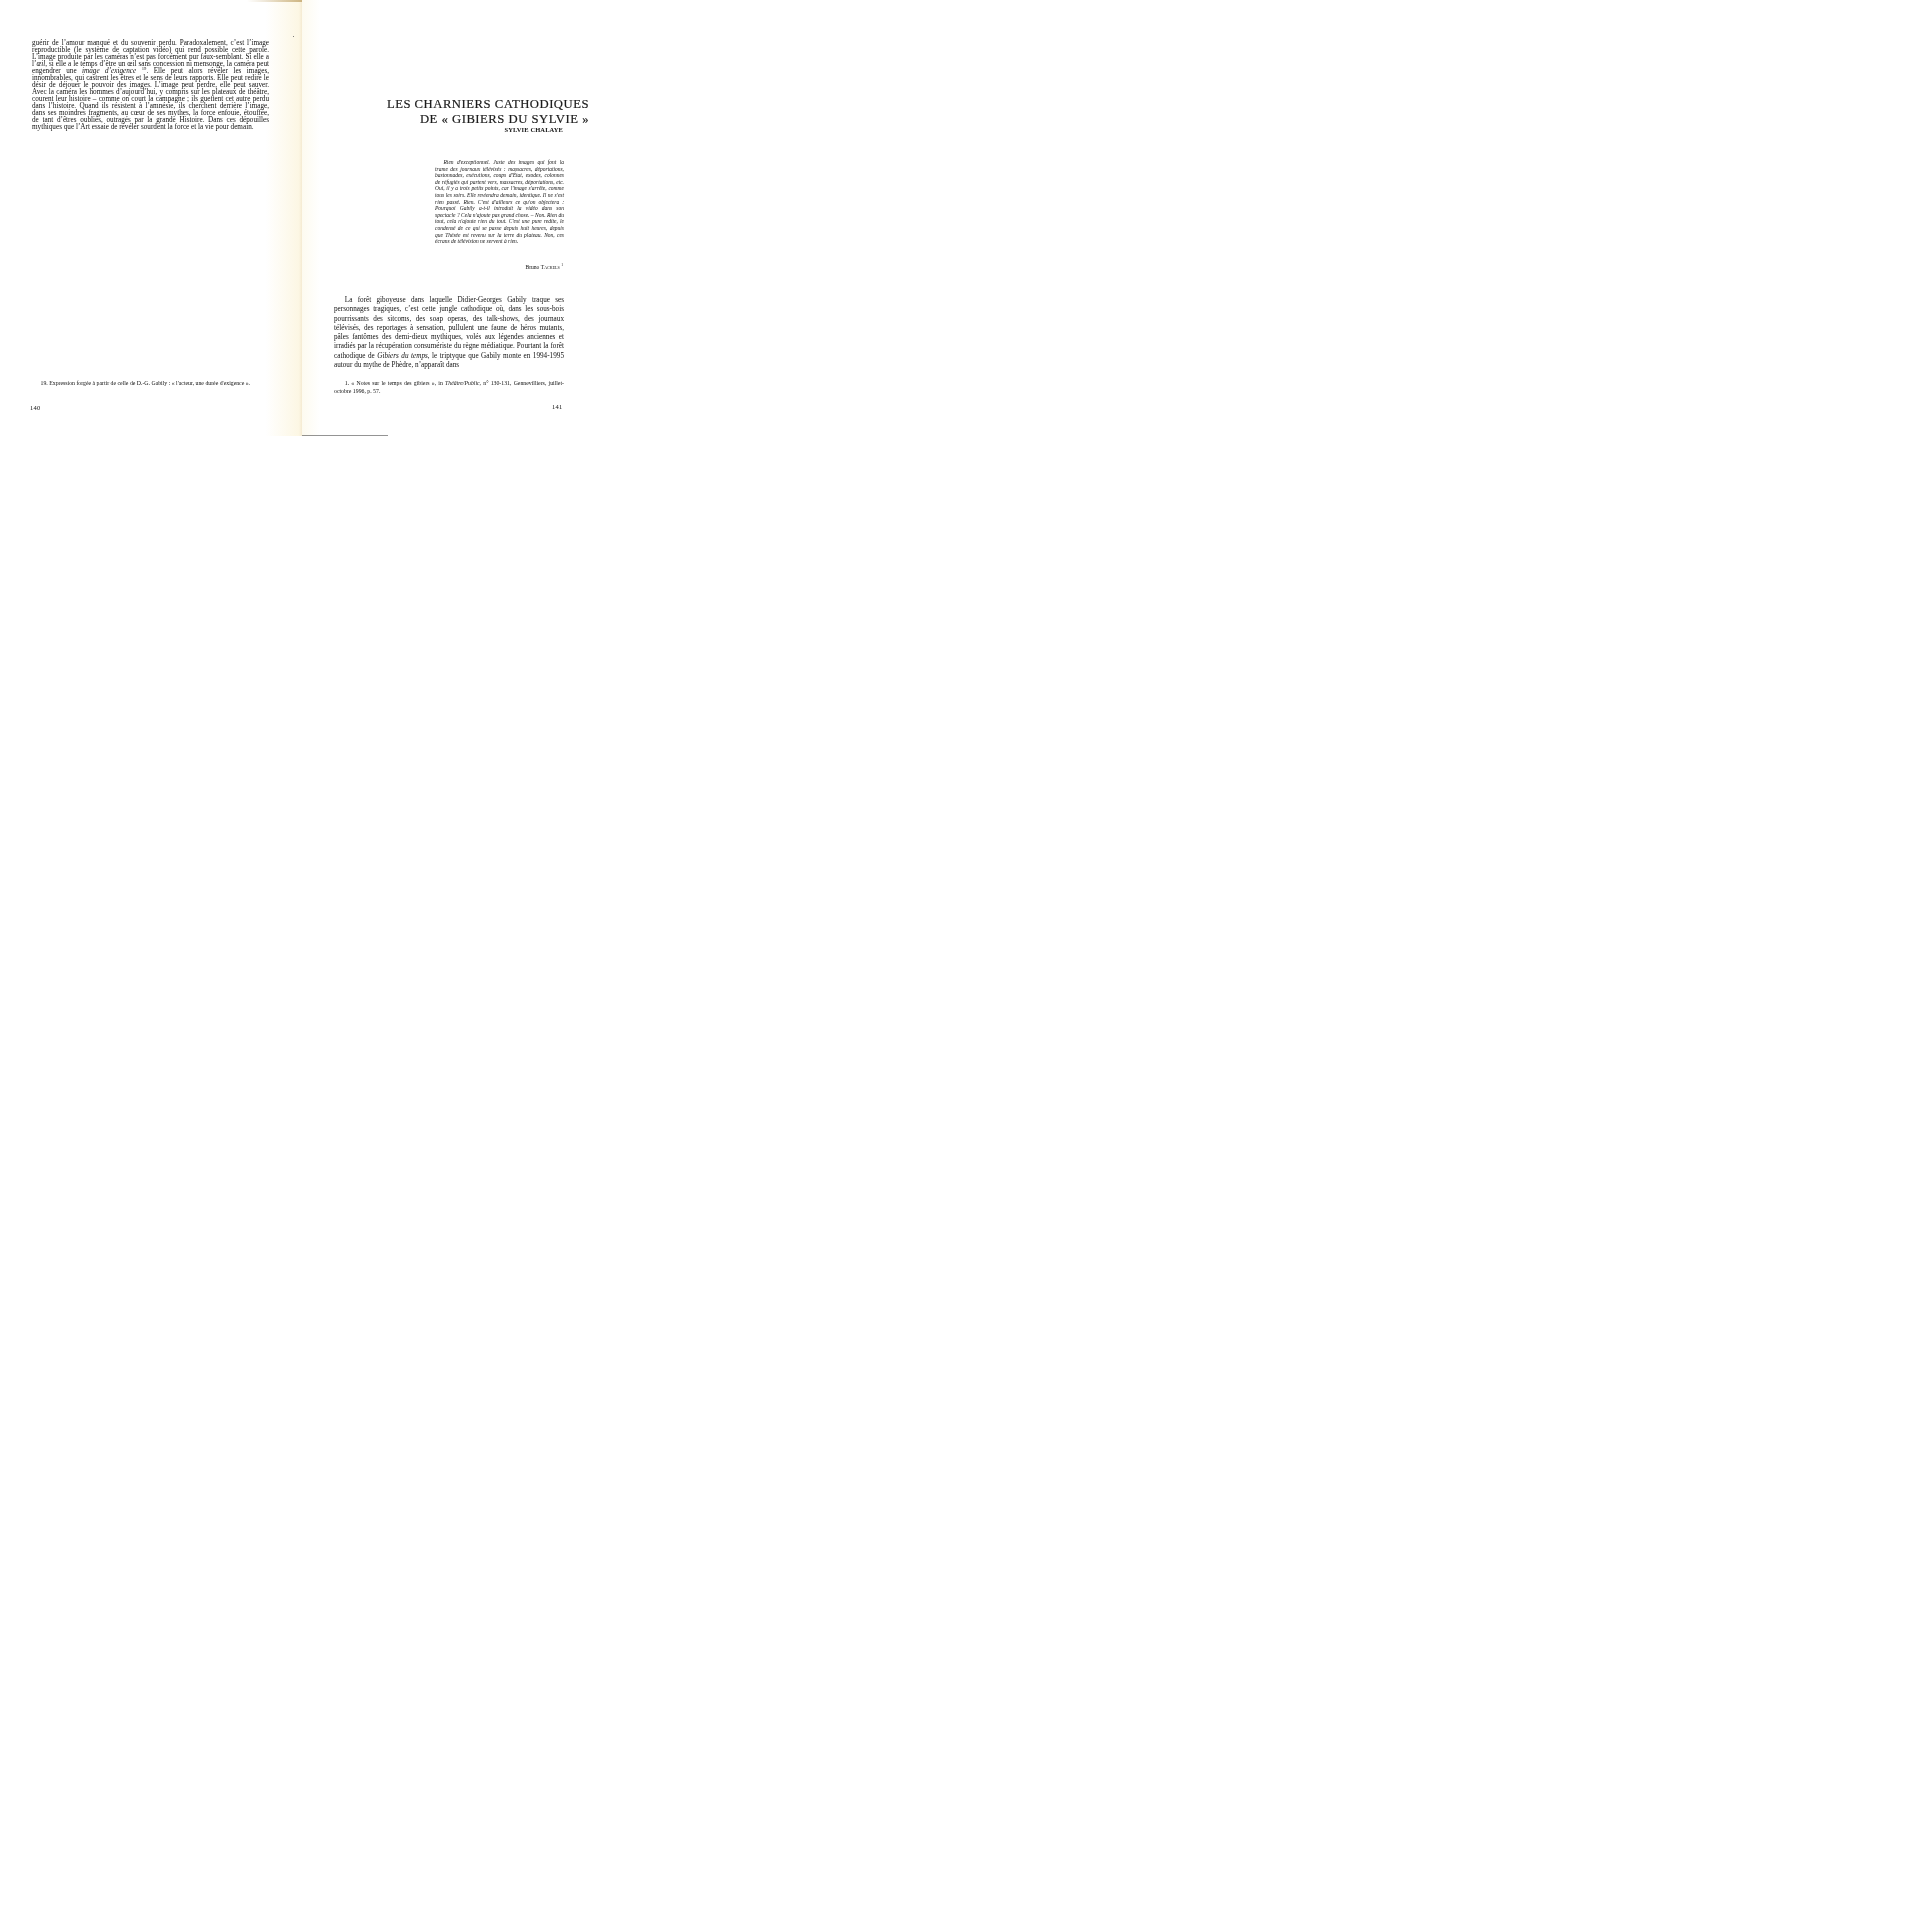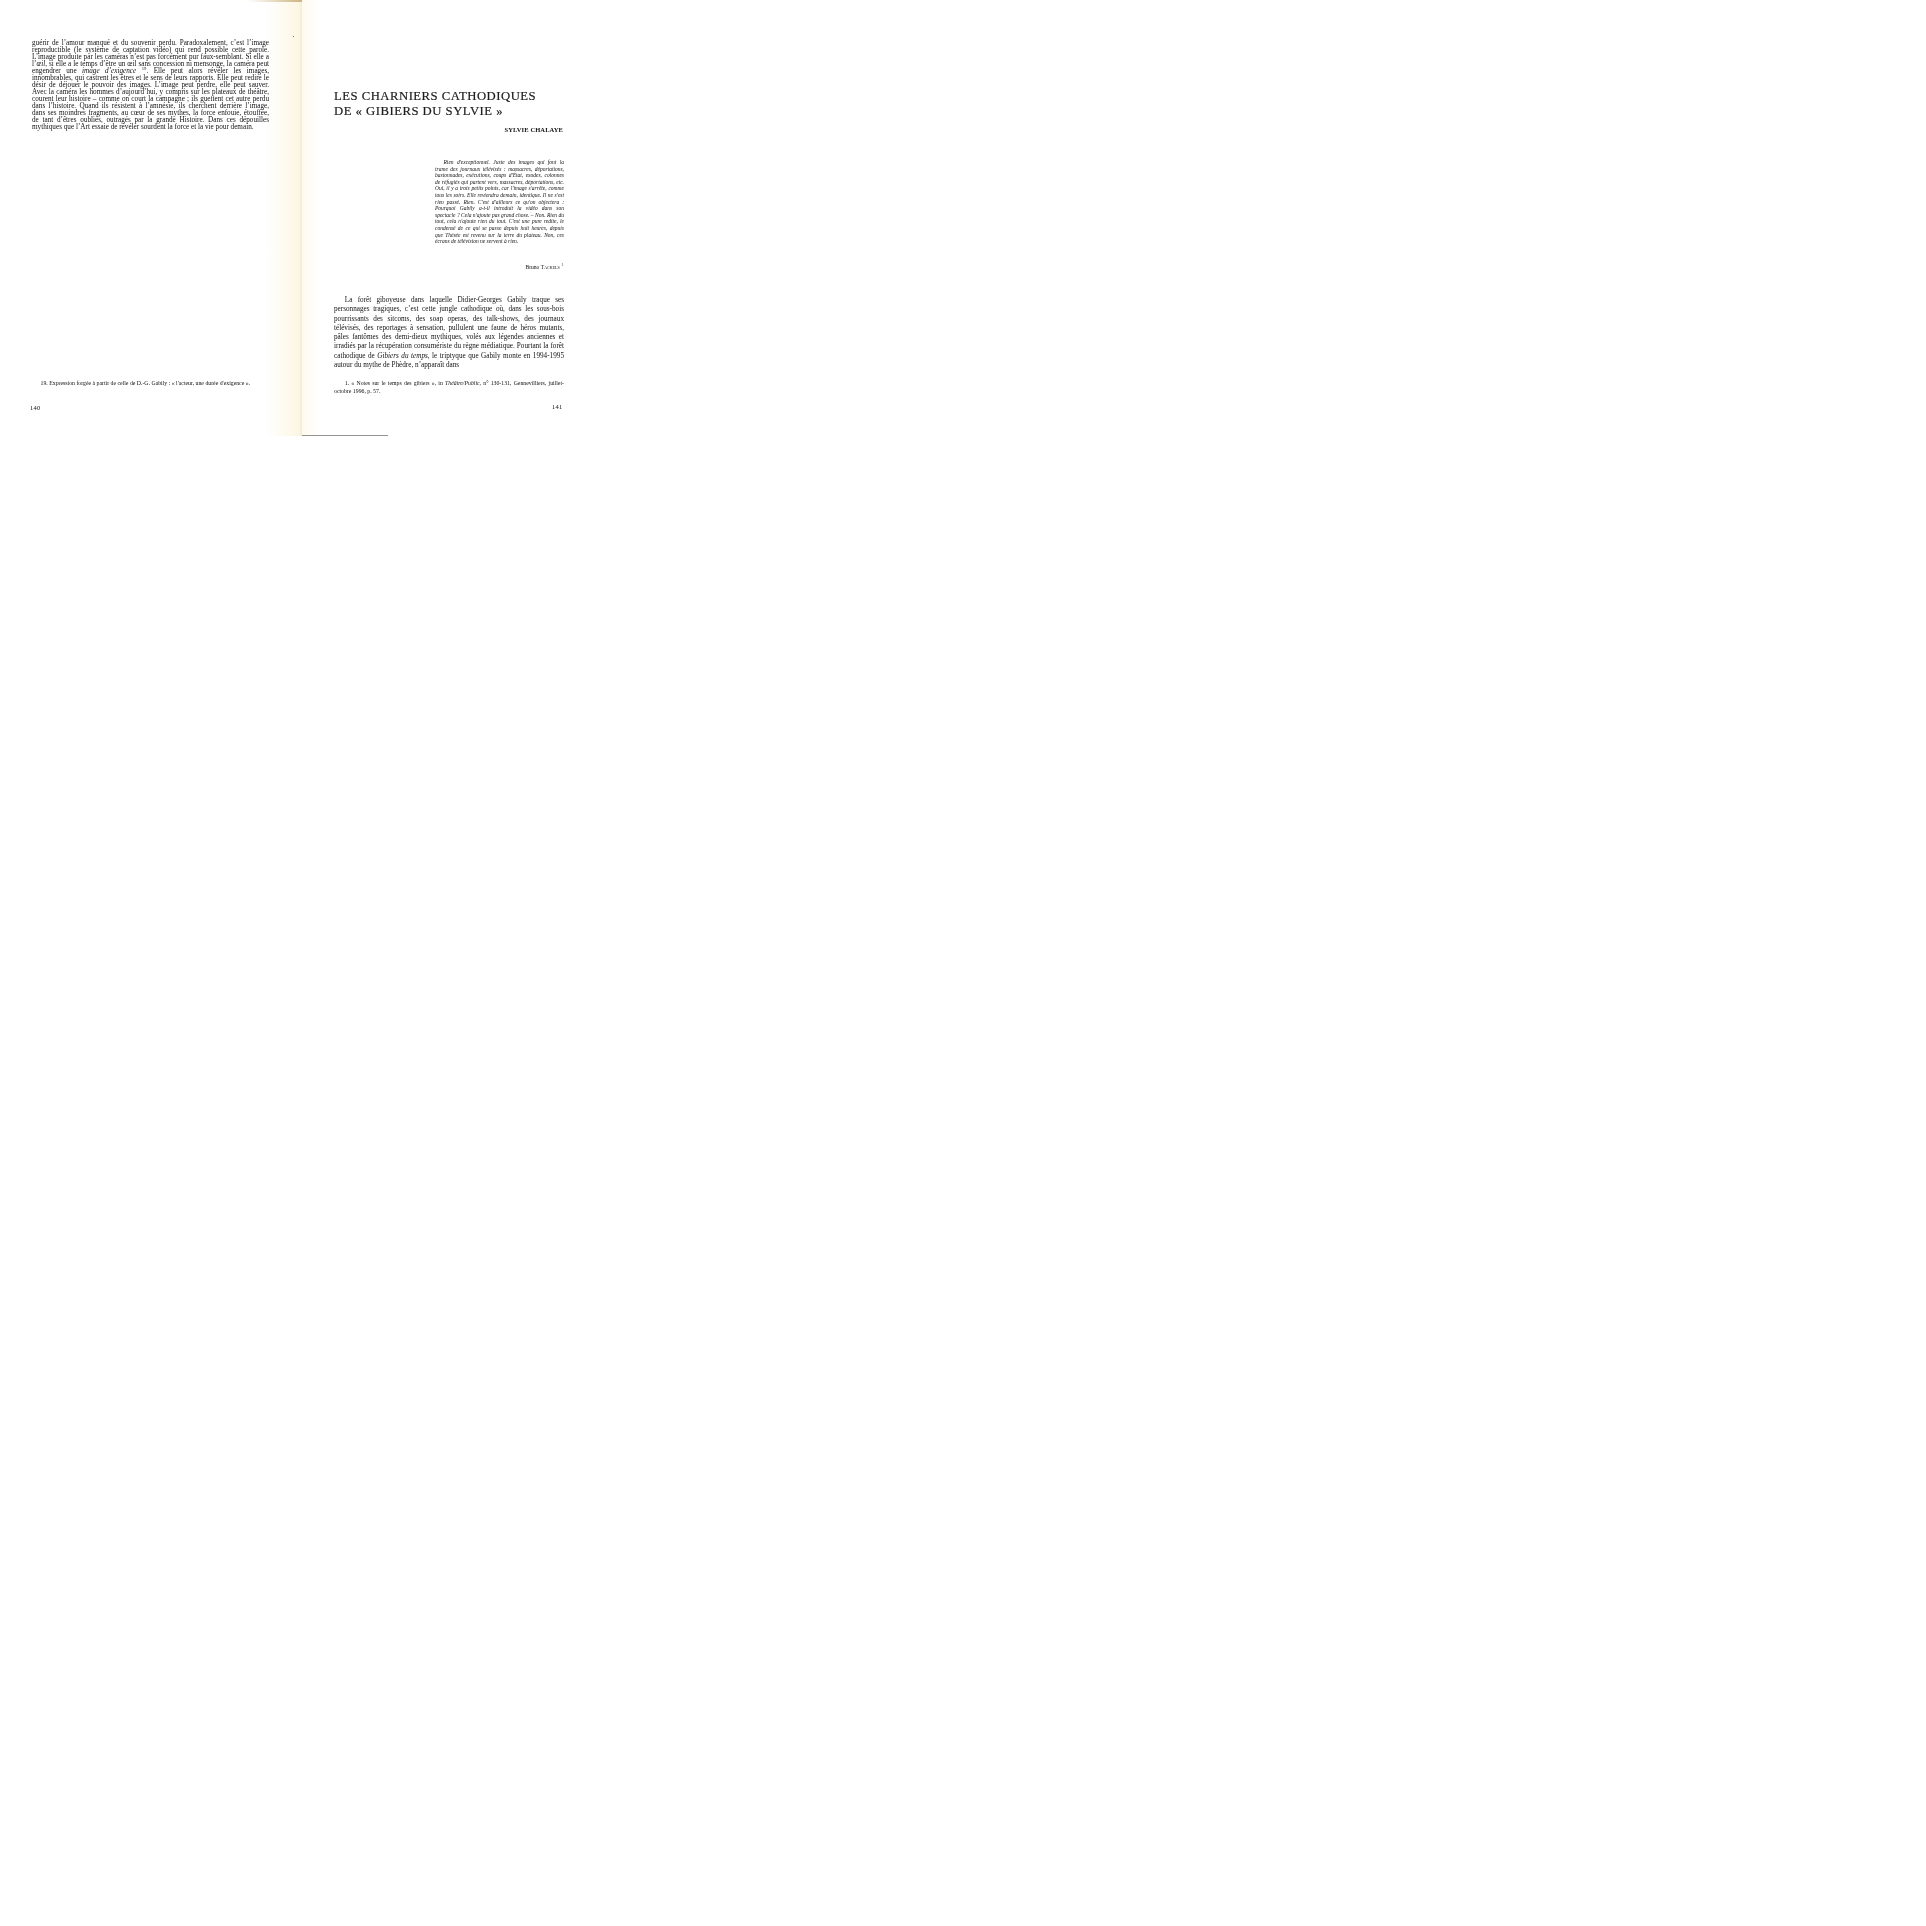--- a/index.html
+++ b/index.html
@@ -21,23 +21,23 @@
   .left-body { position: absolute; left: 32px; top: 33px; width: 237px; }
   .left-body p { text-indent: 0; }
 
   .footnote { font-family: "Liberation Sans Narrow", "Liberation Serif", serif; font-size: 5.8px; line-height: 7.7px; text-align: justify; }
   .left-footnote { position: absolute; left: 32px; top: 380px; width: 237px; }
   .left-footnote .fn { text-indent: 8.5px; margin: 0; }
   .folio { position: absolute; font-size: 6.5px; letter-spacing: 0.2px; }
   .folio-left { left: 30px; top: 404px; }
   .folio-right { left: 552px; top: 403px; }
 
-  .title { position: absolute; left: 334px; top: 89px; width: 247px; margin: 0;
+  .title { position: absolute; left: 334px; top: 89px; width: 247px; margin: 8px;
     font-family: "Liberation Serif", serif; font-weight: normal; font-size: 12.7px; line-height: 14.6px;
-    letter-spacing: 0.5px; color: #1a1a1a; -webkit-text-stroke: 0.2px #222; }
+    letter-spacing: 0.5px; color: #1a1a1a; text-align: right; -webkit-text-stroke: 0.2px #222; }
   .title span { display: block; }
   .author { position: absolute; left: 462px; top: 126px; width: 101px; text-align: right;
     font-size: 6.5px; font-weight: bold; letter-spacing: 0.1px; }
 
   .epigraph { position: absolute; left: 435px; top: 159px; width: 129px; font-style: italic;
     font-size: 5.5px; line-height: 6.6px; text-align: justify; margin: 0; }
   .epigraph .ep-text { text-indent: 8.5px; margin: 0; }
   .epigraph-credit { position: absolute; left: 462px; top: 264px; width: 101px; text-align: right;
     font-size: 5.6px; }
   .smallcaps { font-variant: small-caps; }

